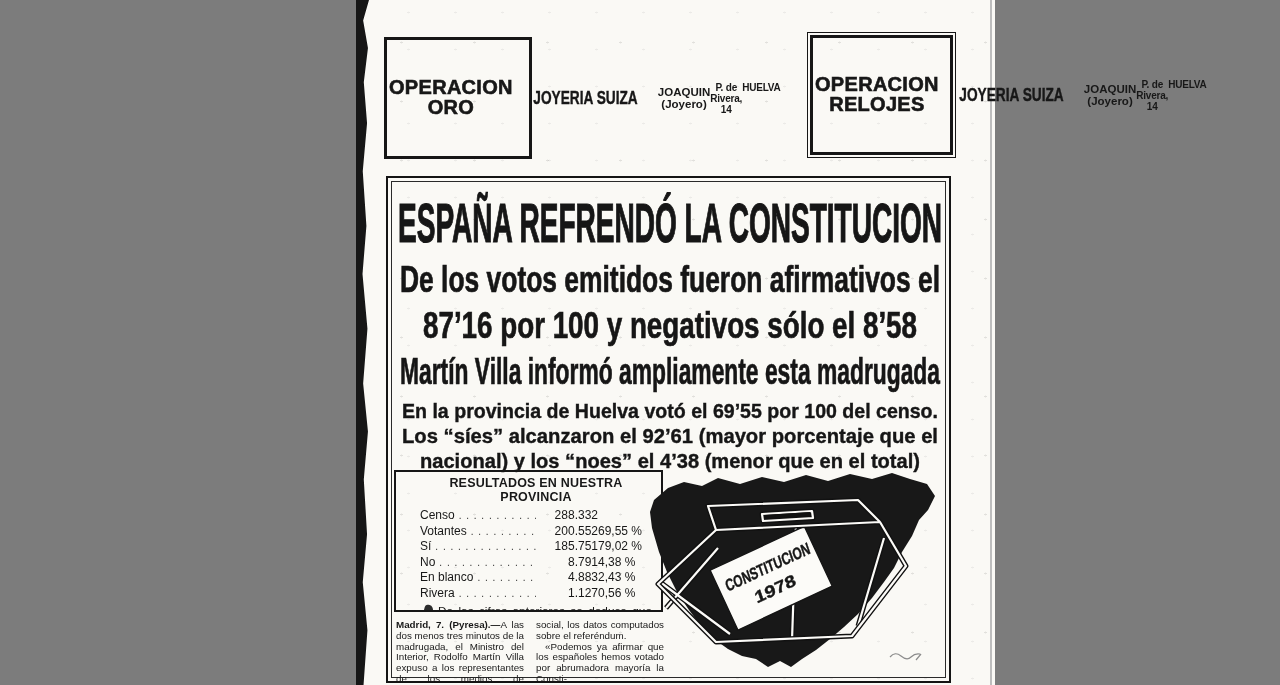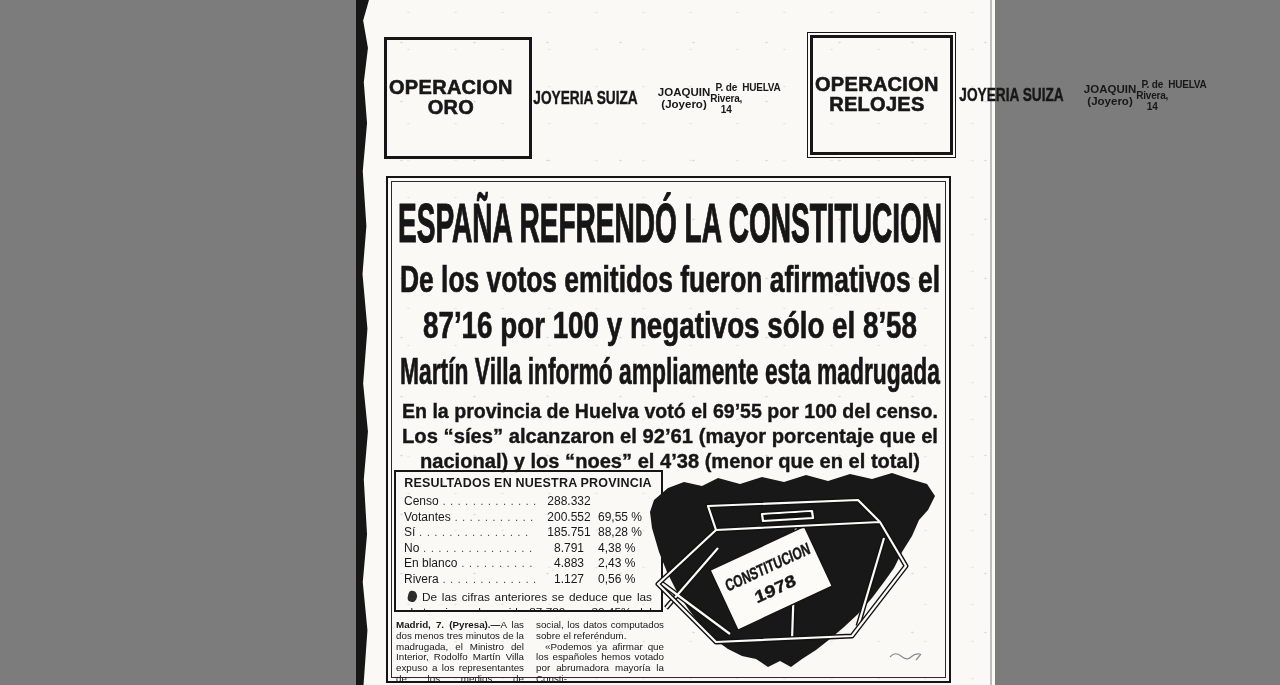--- a/index.html
+++ b/index.html
@@ -28,25 +28,25 @@
   .m-date{font-size:10.5px;margin-top:3px;letter-spacing:.2px;}
   .m-ed{display:flex;justify-content:space-between;font-size:10.5px;margin-top:4px;
     padding-bottom:4px;border-bottom:2px solid #161616;}
   
   .main-box{left:30px;top:176px;width:565px;height:507px;border:2px solid #141414;
     outline:1px solid #2a2a2a;outline-offset:-6px;box-sizing:border-box;}
   svg text{font-family:"Liberation Sans",sans-serif;font-weight:bold;fill:#161616;}
   text.logo-t{font-family:"Liberation Serif",serif;}
   
   .results-box{left:6px;top:292px;width:269px;height:142px;border:2px solid #161616;
-    box-sizing:border-box;padding:4px 9px 2px 8px;overflow:hidden;}
+    box-sizing:border-box;padding:4px 9px 2px 24px;overflow:hidden;}
   .r-title{font-size:12.5px;font-weight:bold;text-align:center;letter-spacing:.2px;margin-bottom:4px;}
   .r-row{display:flex;align-items:baseline;font-size:12px;line-height:15.5px;}
   .r-dots{flex:1;overflow:hidden;white-space:nowrap;margin:0 4px;font-size:10px;letter-spacing:1px;opacity:.9;}
-  .r-val{width:58px;text-align:center;}
+  .r-val{width:58px;text-align:right;}
   .r-pct{width:54px;text-align:left;}
   .r-note{font-size:11.8px;line-height:14.5px;text-align:justify;margin-top:3px;}
   .note-marker{display:inline-block;width:9px;height:11px;background:#2c2c2c;
     border-radius:40% 60% 55% 45%;transform:rotate(14deg);margin:0 5px -1px 4px;}
   
   .article{left:8px;top:442px;width:268px;height:62px;overflow:hidden;display:flex;justify-content:space-between;}
   .a-col{width:128px;font-size:9.8px;line-height:1.1;text-align:justify;}
   .a-col p{margin:0;}
   .a-col .indent{text-indent:9px;}
   .illu{left:256px;top:282px;width:300px;height:220px;}
@@ -117,21 +117,21 @@
       <div class="r-row">
         <span>Votantes</span>
         <span class="r-dots">. . . . . . . . . . . . . . .</span>
         <span class="r-val">200.552</span>
         <span class="r-pct">69,55 %</span>
       </div>
       <div class="r-row">
         <span>Sí</span>
         <span class="r-dots">. . . . . . . . . . . . . . .</span>
         <span class="r-val">185.751</span>
-        <span class="r-pct">88,28 %</span>
+        <span class="r-pct">79,02 %</span>
       </div>
       <div class="r-row">
         <span>No</span>
         <span class="r-dots">. . . . . . . . . . . . . . .</span>
         <span class="r-val">8.791</span>
         <span class="r-pct">4,38 %</span>
       </div>
       <div class="r-row">
         <span>En blanco</span>
         <span class="r-dots">. . . . . . . . . . . . . . .</span>

